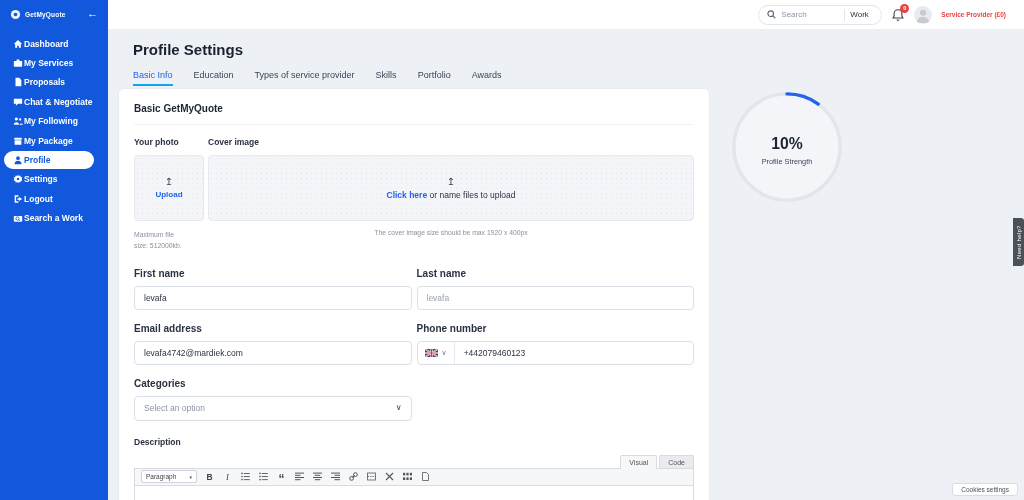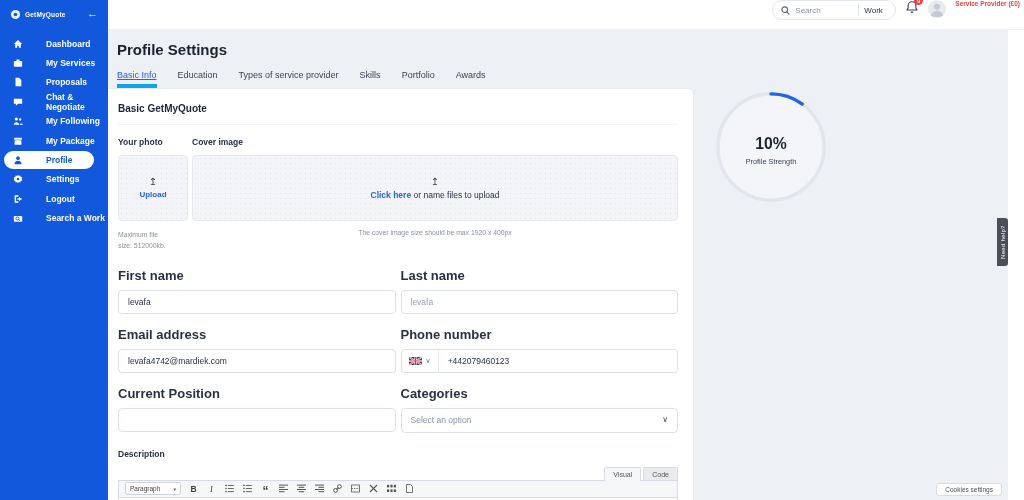--- a/index.html
+++ b/index.html
@@ -6,70 +6,70 @@
   html,body { width:1024px; height:500px; overflow:hidden; }
   body { font-family:"Liberation Sans", sans-serif; background:#fff; position:relative; }
 
   
   .sidebar { position:absolute; left:0; top:0; width:108px; height:500px; background:#1158dc; z-index:5; }
   .logo-row { display:flex; align-items:center; gap:4px; padding:9px 10px 0 10px; position:relative; }
   .logo-mark { width:11px; height:11px; flex:none; }
   .logo-text { color:#fff; font-size:6.5px; font-weight:700; letter-spacing:.2px; }
   .collapse { position:absolute; right:10px; top:7px; color:#fff; font-size:11px; cursor:pointer; }
   .nav { margin-top:14px; }
-  .nav-item { height:19.4px; display:flex; align-items:center; gap:23px; padding-left:13px;
+  .nav-item { height:19.4px; display:flex; align-items:center; gap:1px; padding-left:13px;
               color:#fff; font-size:8.5px; font-weight:600; cursor:pointer; }
   .nav-item svg { width:10px; height:10px; flex:none; }
   .nav-item.active { background:#fff; color:#1158dc; border-radius:9px; margin:1px 14px 1px 4px;
                      height:17.4px; padding-left:9px; }
   
   .header { position:absolute; left:108px; top:0; width:916px; height:30px; background:#fff;
-            border-bottom:1px solid #eef0f4; display:flex; justify-content:flex-end;
-            gap:9px; padding-right:4px; z-index:4; }
+            border-bottom:1px solid #eef0f4; display:flex; align-items:center; justify-content:flex-end;
+            gap:9px; padding-right:18px; z-index:4; }
   .search-pill { width:124px; height:20px; border:1px solid #e2e5ec; border-radius:10px;
                  display:flex; align-items:center; padding:0 8px; gap:5px; background:#fff; }
   .search-pill input { border:none; outline:none; width:58px; font-size:8px; color:#2a3142;
                        font-family:"Liberation Sans",sans-serif; }
   .search-pill input::placeholder { color:#8a93a5; }
   .pill-div { width:1px; height:12px; background:#e2e5ec; }
   .pill-scope { font-size:8px; color:#2a3142; font-weight:500; cursor:pointer; }
   .bell-wrap { position:relative; width:14px; height:14px; cursor:pointer; }
   .badge { position:absolute; top:-4px; right:-4px; width:9px; height:9px; background:#e84343;
            border-radius:50%; color:#fff; font-size:5.5px; font-weight:700; display:flex;
            align-items:center; justify-content:center; }
   .avatar { width:18px; height:18px; border-radius:50%; background:#e8eaee; overflow:hidden; cursor:pointer; }
   .account-label { font-size:6.5px; color:#e84343; font-weight:600; }
 
   
-  .main { position:absolute; left:92px; top:30px; width:916px; height:470px; background:#edf0f5; overflow:hidden; }
+  .main { position:absolute; left:108px; top:30px; width:916px; height:470px; background:#edf0f5; overflow:hidden; }
   .page-title { position:absolute; left:25px; top:11px; font-size:15px; font-weight:700; color:#1a2130; }
   .tabs { position:absolute; left:25px; top:40px; display:flex; gap:21px; font-size:9px; color:#3d4558; font-weight:500; }
   .tab { padding-bottom:4px; cursor:pointer; }
-  .tab.active { color:#2563eb; border-bottom:4px solid #0ea5e9;text-decoration:underline; }
+  .tab.active { color:#2563eb; border-bottom:2px solid #0ea5e9; }
 
   .card { position:absolute; left:10px; top:58px; width:592px; height:460px; background:#fff;
           border:1px solid #e9ebf1; border-radius:6px; padding:14px 15px; }
   .section-title { font-size:10px; font-weight:700; color:#1d2433; padding-bottom:10px;
                    border-bottom:1px solid #f1f3f7; }
   .upload-row { display:flex; gap:4px; margin-top:12px; }
   .up-label { display:block; font-size:8.5px; font-weight:600; color:#2a3142; margin-bottom:8px; }
   .photo-col { width:70px; flex:none; }
   .cover-col { flex:1; }
   .drop-box { height:66px; background:#f4f5f8; border:1px solid #e7e9ef; border-radius:4px;
               display:flex; flex-direction:column; align-items:center; justify-content:center; gap:3px;
               background-image:radial-gradient(#e3e5ea .8px, transparent .8px); background-size:5px 5px; cursor:pointer; }
   .up-arrow { font-size:10px; color:#3a4254; line-height:1; }
   .upload-link { font-size:8px; color:#2563eb; font-weight:600; }
   .cover-line { font-size:8.5px; color:#2a3142; }
   .cover-line .click-here { color:#2563eb; font-weight:600; cursor:pointer; }
   .photo-hint { margin-top:9px; width:50px; font-size:6.8px; color:#8a90a0; line-height:1.6; }
   .cover-hint { margin-top:8px; text-align:center; font-size:6.8px; color:#8a90a0; }
 
   .grid { display:grid; grid-template-columns:1fr 1fr; column-gap:5px; row-gap:13px; margin-top:16px; }
-  .field label { display:block; font-size:13px; font-weight:600; color:#2a3142; margin-bottom:7px; }
+  .field label { display:block; font-size:10px; font-weight:600; color:#2a3142; margin-bottom:7px; }
   .tin { width:100%; height:24px; border:1px solid #dce0e9; border-radius:4px; font-size:8.5px;
          color:#2a3142; padding:0 9px; outline:none; font-family:"Liberation Sans",sans-serif; background:#fff; }
   .tin::placeholder { color:#9aa1b0; }
   .phone-box { display:flex; align-items:center; height:24px; border:1px solid #dce0e9; border-radius:4px; background:#fff; }
   .flag-select { display:flex; align-items:center; gap:4px; padding:0 7px; height:100%;
                  border-right:1px solid #e7eaf0; cursor:pointer; }
   .chev { font-size:7px; color:#6b7280; line-height:1; }
   .phone-box input { flex:1; border:none; outline:none; font-size:8.5px; color:#2a3142; padding:0 9px;
                      font-family:Liberation Sans, sans-serif; }
   .select-box { display:flex; align-items:center; justify-content:space-between; height:25px;
@@ -276,24 +276,20 @@
                 <path d="M0 0 L13 8 M13 0 L0 8" stroke="#d43a3a" stroke-width="0.7"></path>
                 <path d="M6.5 0 V8 M0 4 H13" stroke="#fff" stroke-width="2.2"></path>
                 <path d="M6.5 0 V8 M0 4 H13" stroke="#d43a3a" stroke-width="1.2"></path>
               </svg>
             <span class="chev">∨</span>
           </span>
           <input type="text" value="+442079460123" style="">
         </div>
       </div>
       <div class="field">
-        <label>Current Position</label>
-        <input class="tin" type="text" value="" style="">
-      </div>
-      <div class="field">
         <label>Categories</label>
         <div class="select-box">
           <span>Select an option</span>
           <span class="chev">∨</span>
         </div>
       </div>
     </div>
 
     <div class="desc-label">Description</div>
     <div class="editor">

